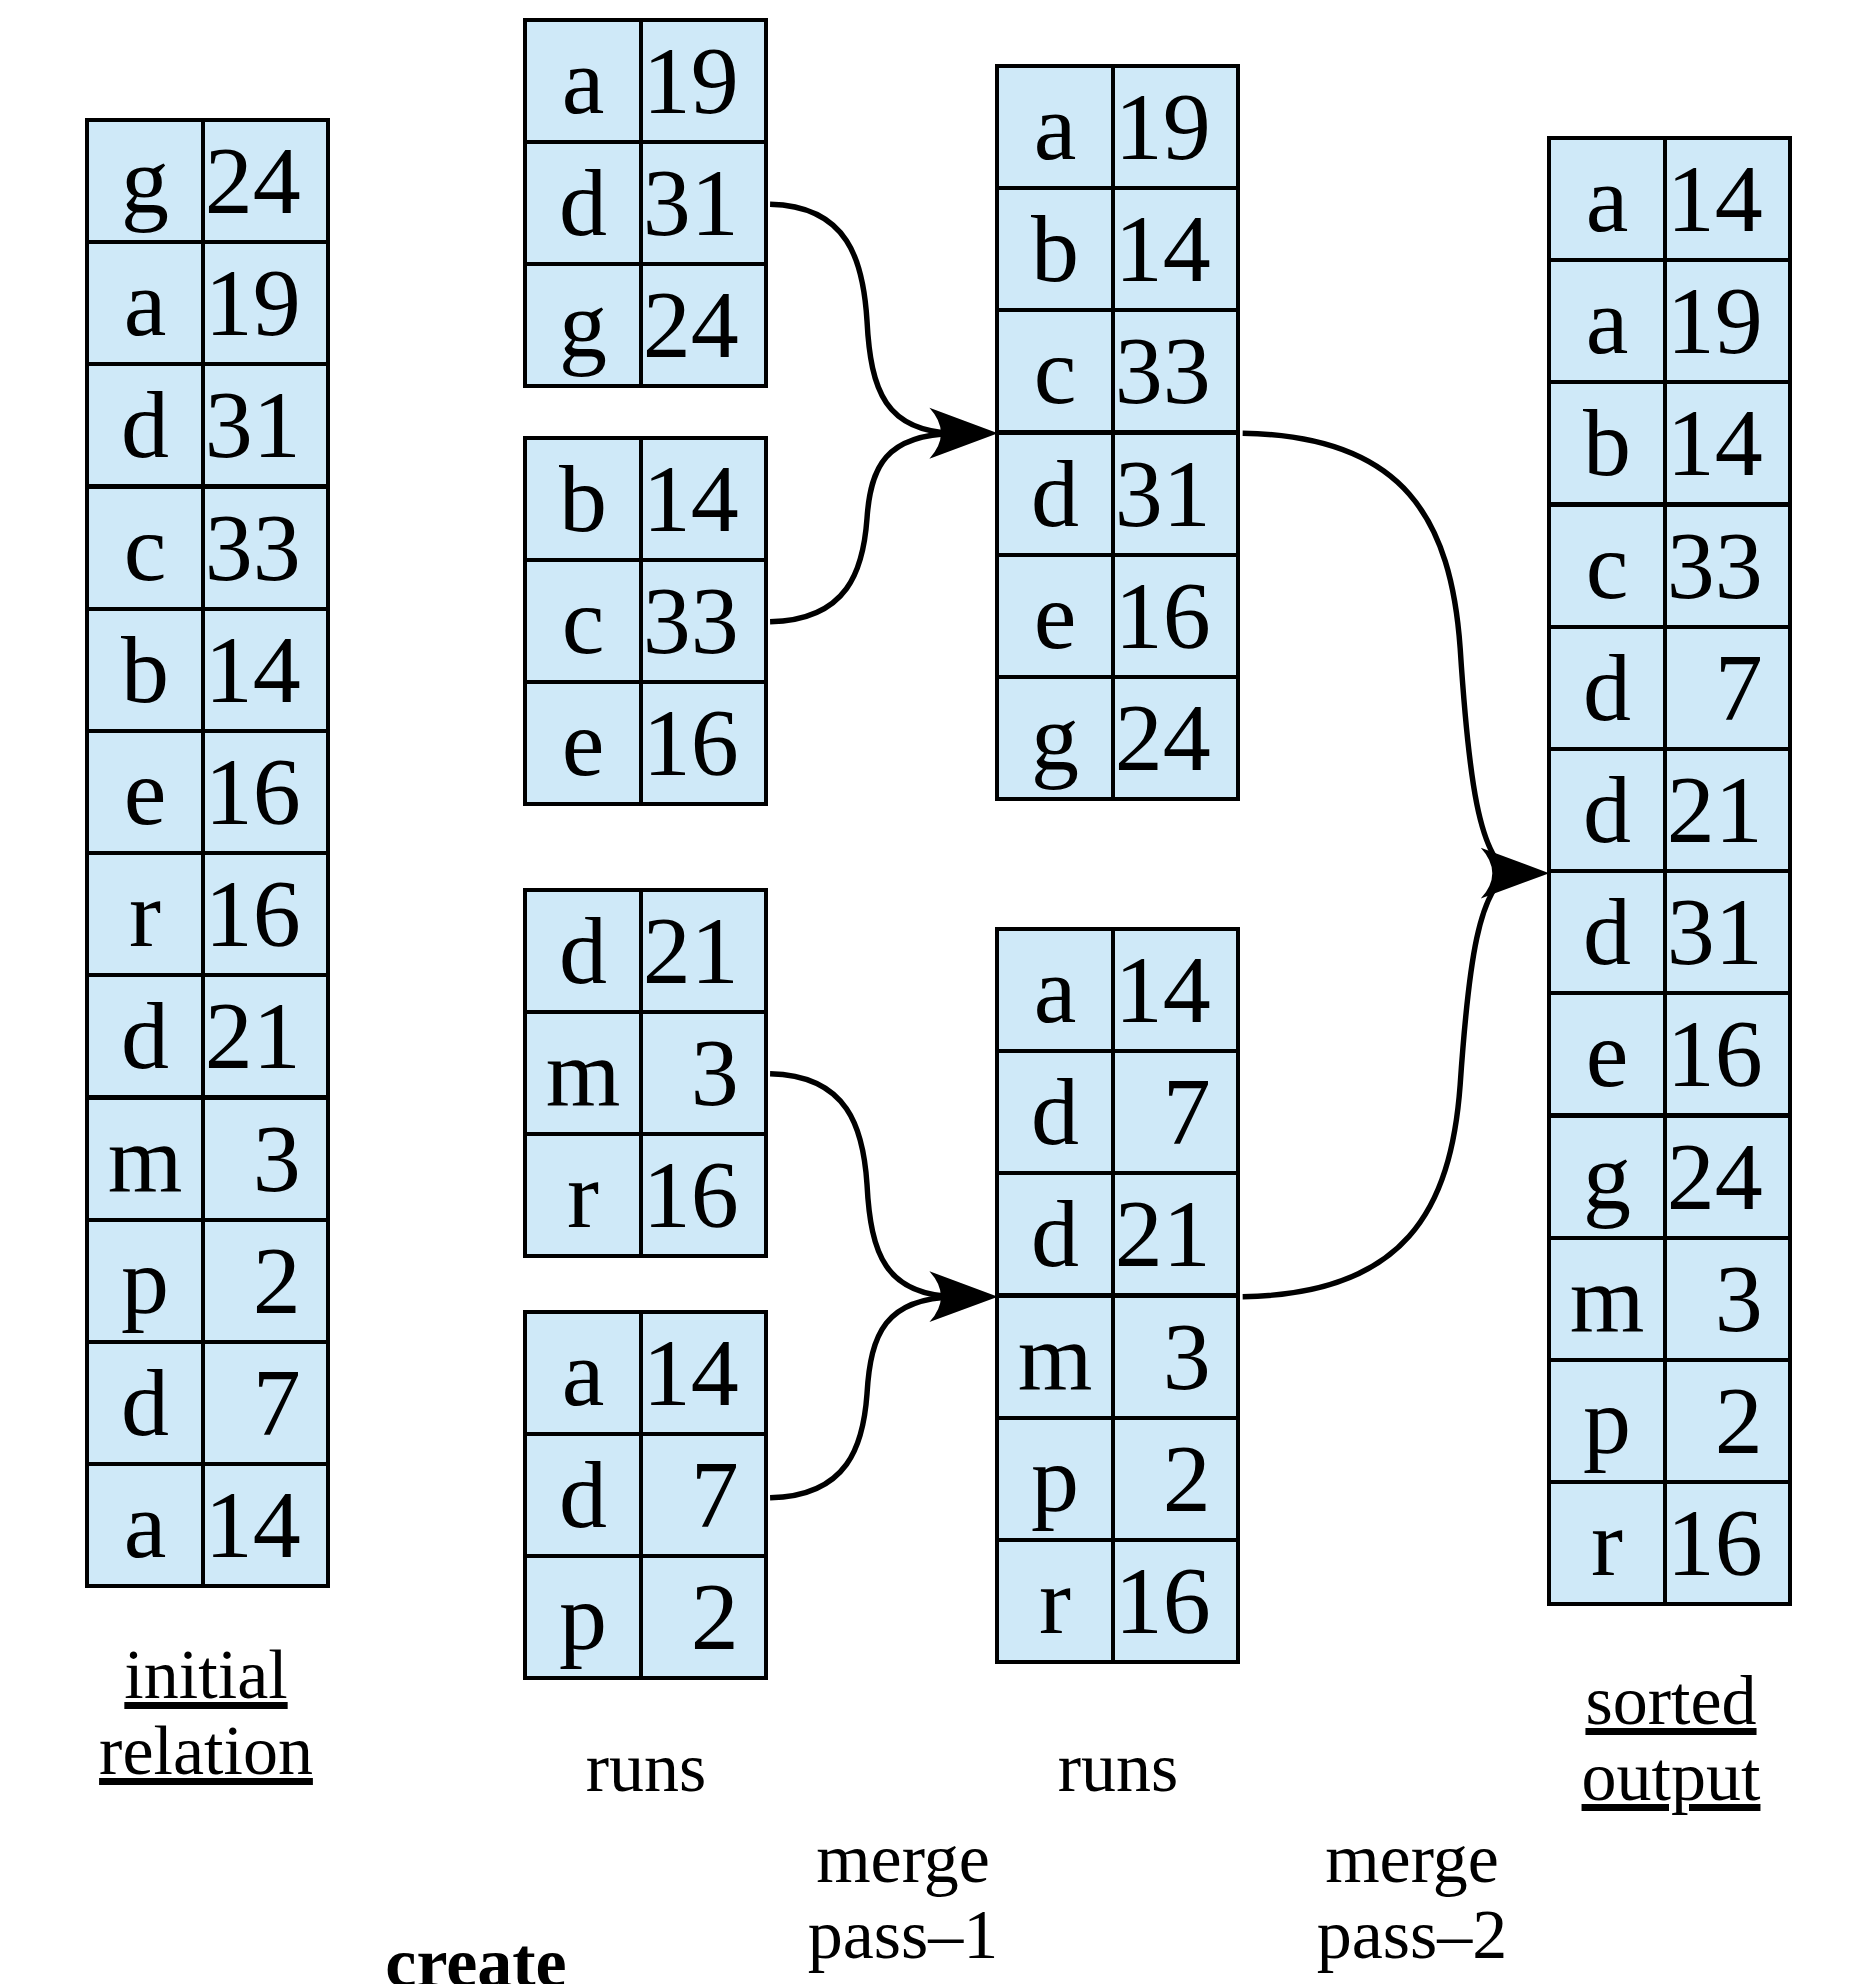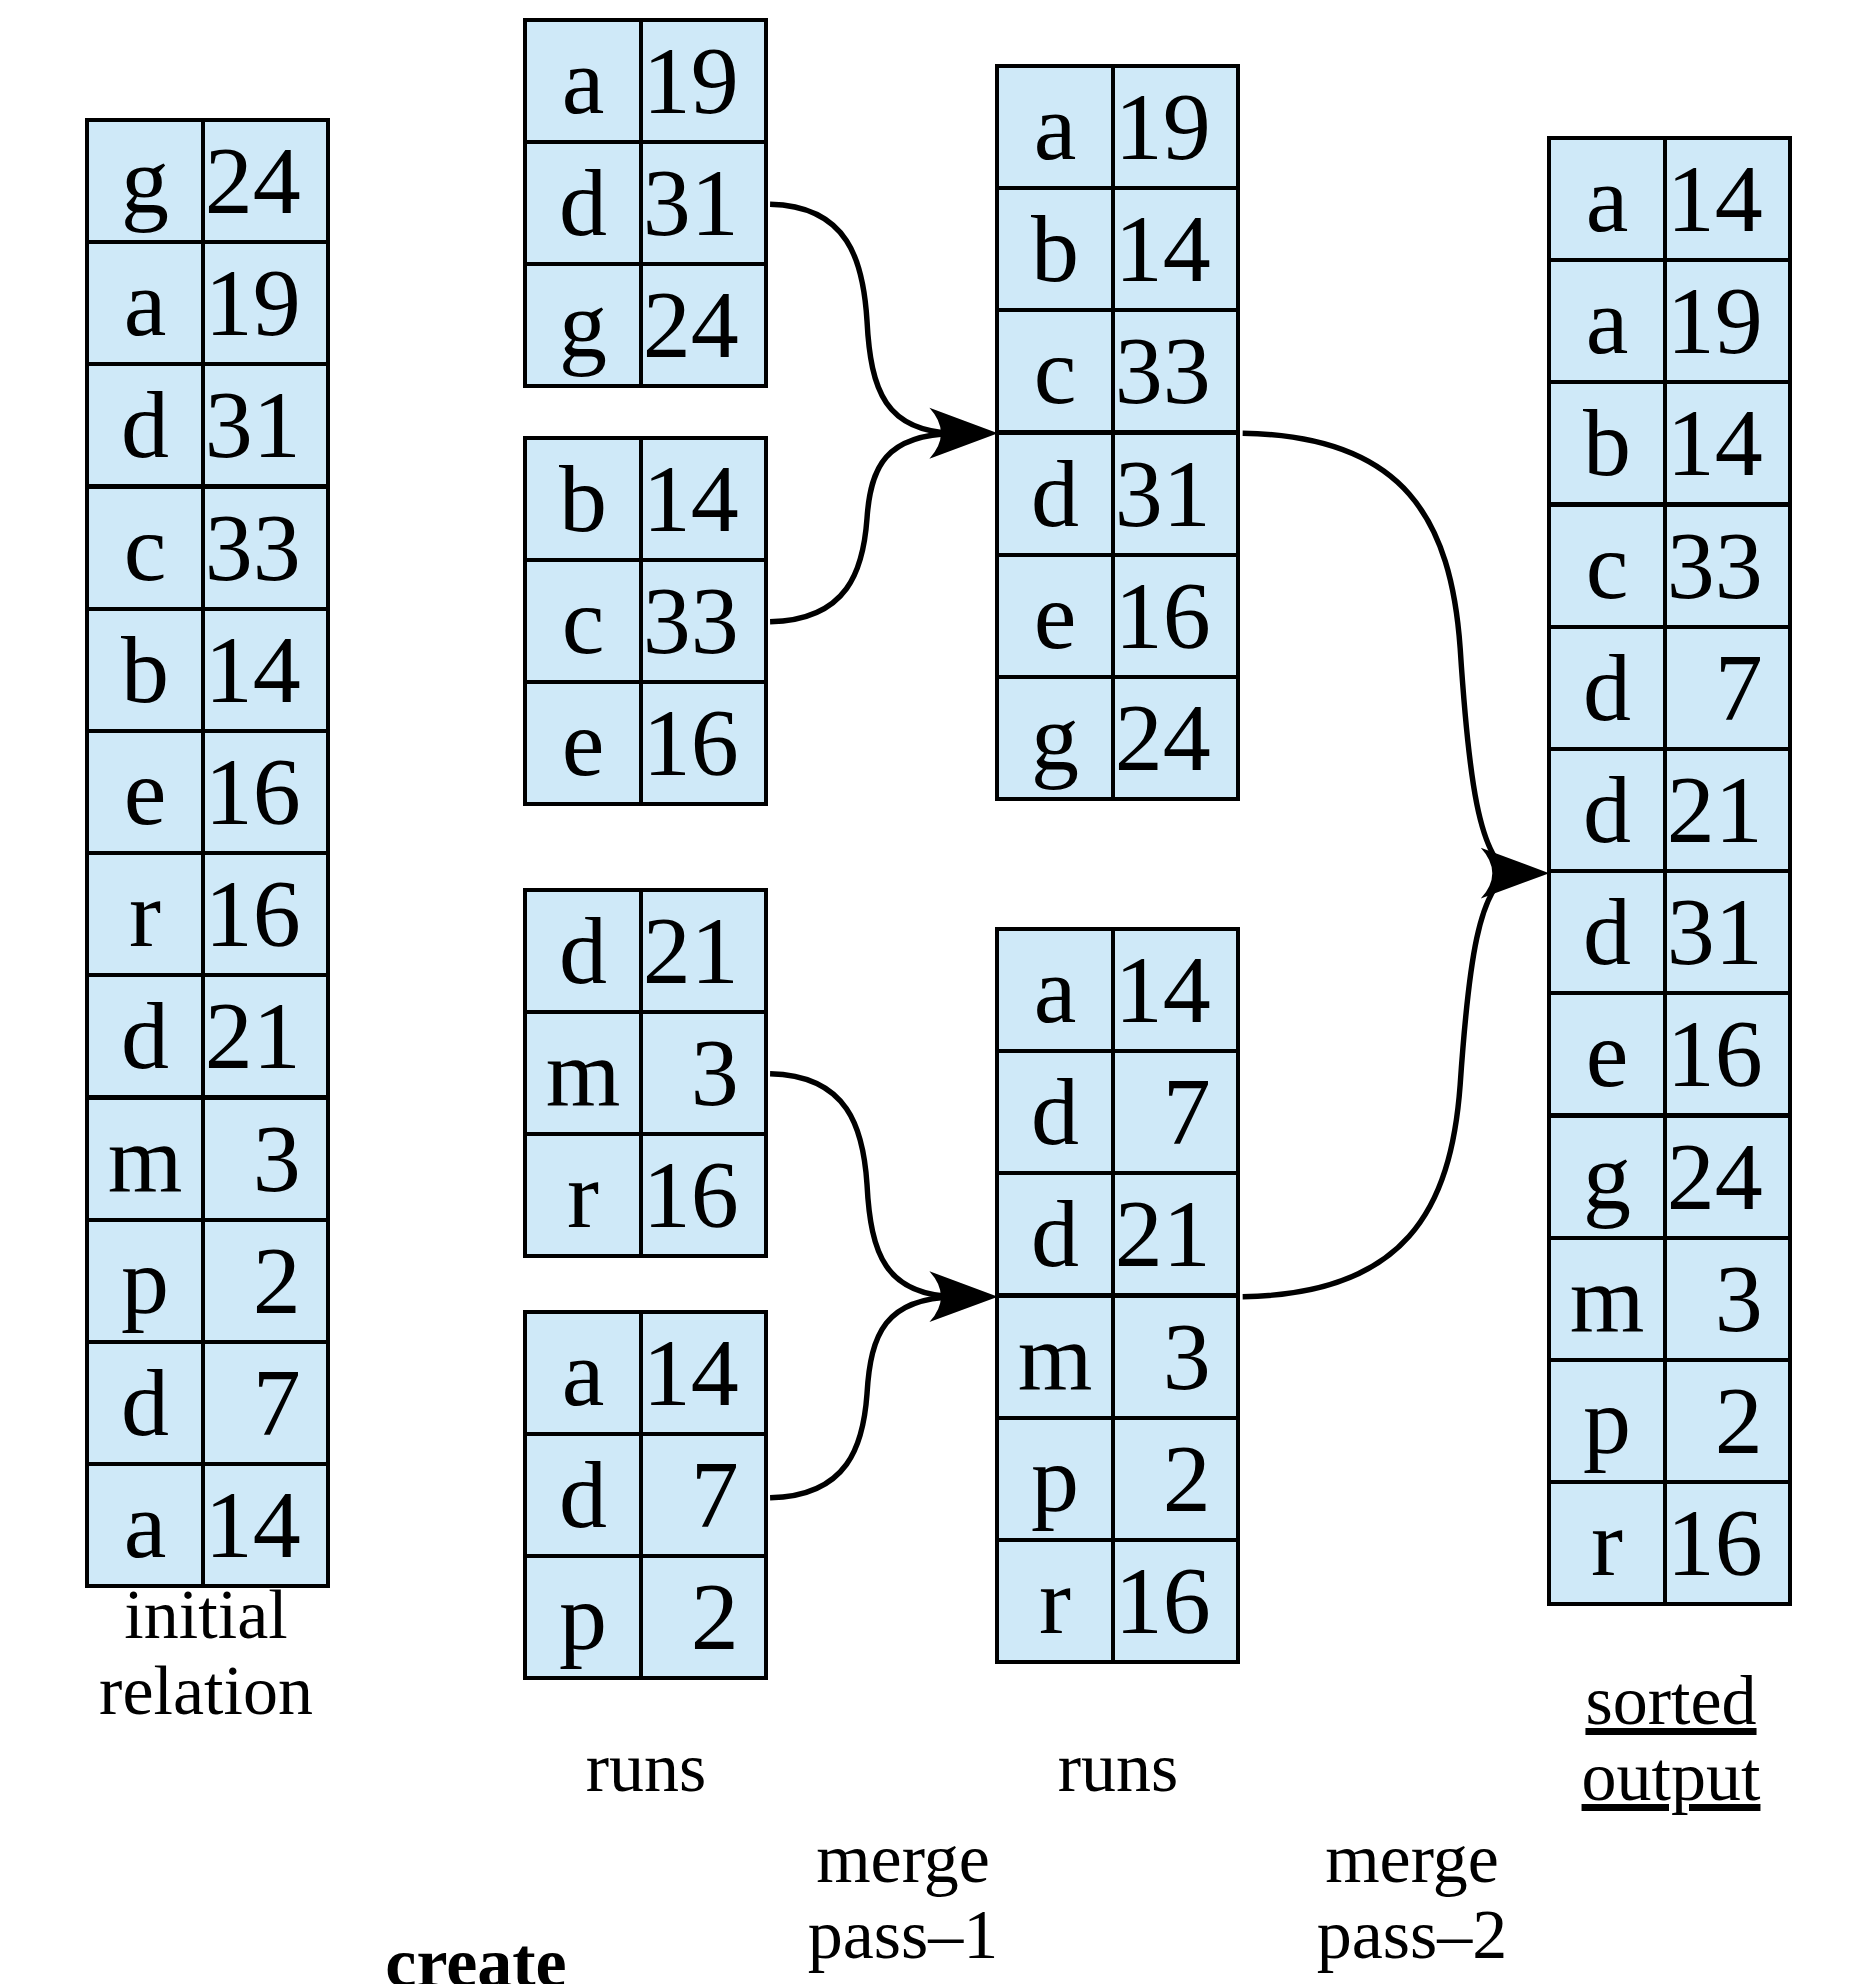--- a/index.html
+++ b/index.html
@@ -321,21 +321,21 @@
 
     <path class="arrow" d="M 1271 1772 C 1400 1775 1425 1862 1431 1955 C 1437 2070 1462 2137 1575 2140"></path>
     <path class="arrow" d="M 1271 2472 C 1400 2469 1425 2385 1431 2300 C 1437 2200 1462 2143 1575 2140"></path>
     <path class="head" d="M 1647 2140 L 1534 2098 Q 1572 2140 1534 2182 Z"></path>
 
     <path class="arrow" d="M 2051 715 C 2320 719 2395 860 2410 1070 C 2423 1270 2440 1430 2500 1441"></path>
     <path class="arrow" d="M 2051 2140 C 2320 2136 2395 1995 2410 1790 C 2423 1600 2440 1452 2500 1441"></path>
     <path class="head" d="M 2557 1441 L 2444 1399 Q 2482 1441 2444 1483 Z"></path>
   </svg>
 
-  <div class="lbl" style="left:24px;top:1577px;width:364px;">initial
+  <div class="lbl" style="left:24px;top:1637px;width:364px;text-decoration:underline;">initial
 relation</div>
 
   <div class="lbl" style="left:525px;top:1730px;width:242px;">runs</div>
 
   <div class="lbl" style="left:997px;top:1730px;width:242px;">runs</div>
 
   <div class="lbl" style="left:1489px;top:1663px;width:364px;text-decoration:underline;">sorted
 output</div>
 
   <div class="lbl" style="left:294px;top:1925px;width:364px;font-weight:bold;">create

